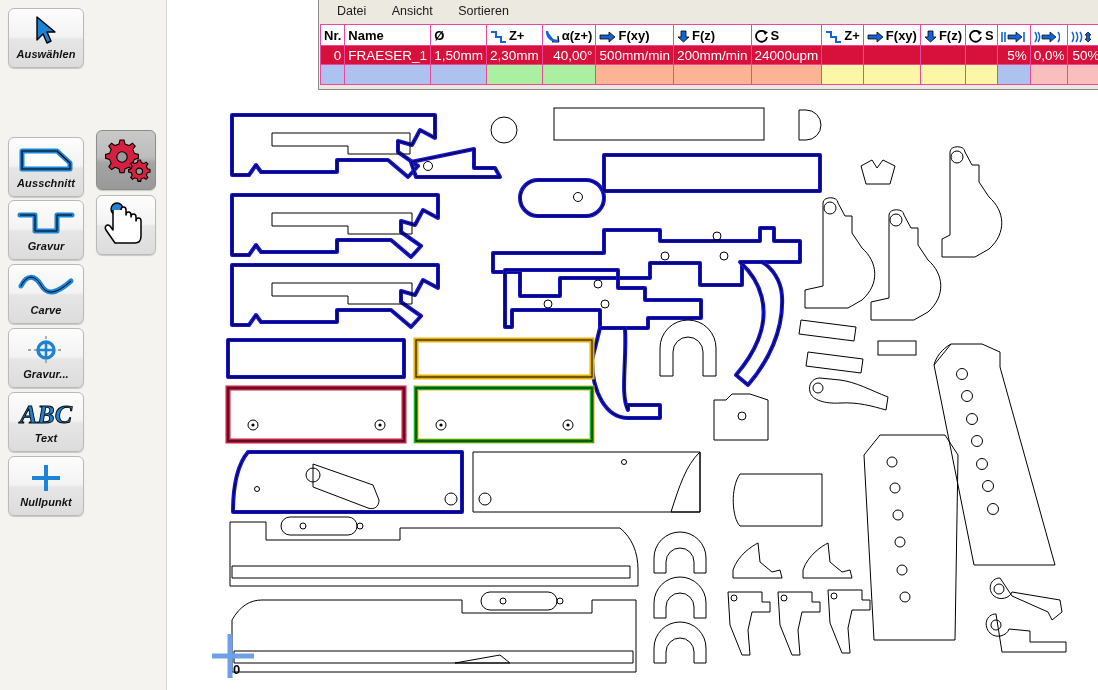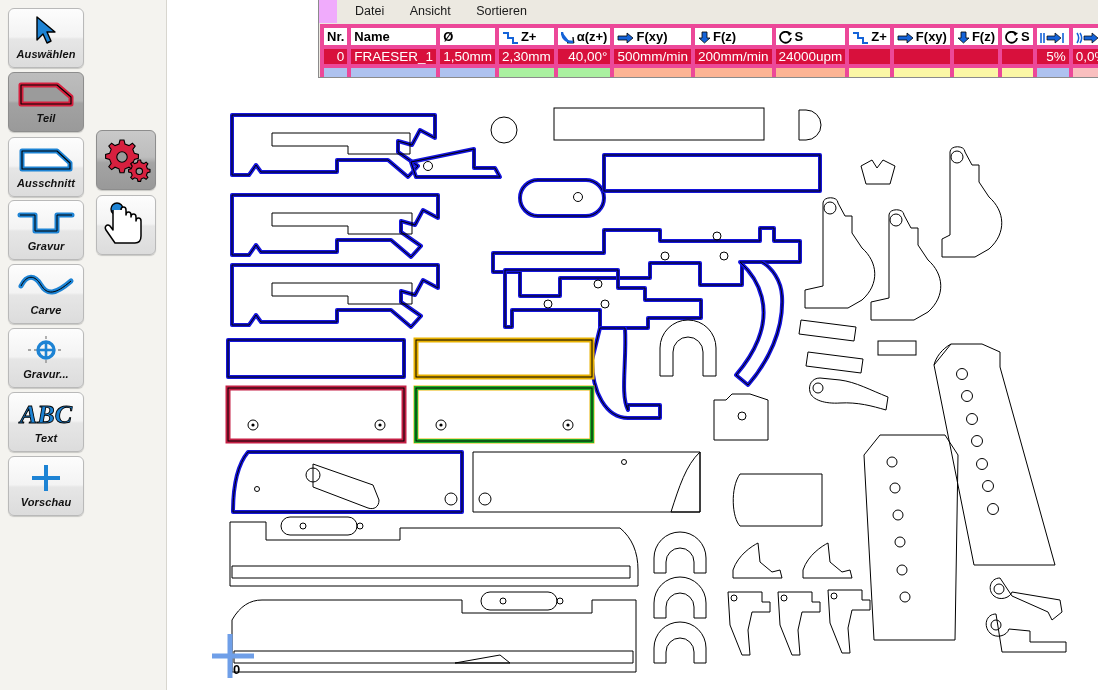--- a/index.html
+++ b/index.html
@@ -44,28 +44,27 @@
     display:flex;align-items:center;justify-content:center;
     box-sizing:border-box;cursor:pointer;
   }
   .aux-btn.dark{
     background:linear-gradient(to bottom,#c9c9c9 0%,#bdbdbd 45%,#a4a4a4 55%,#999 100%);
     border:1px solid #8d8d8d;
   }
 
   
   #toolwin{
-    position:absolute;left:318px;top:0;width:780px;height:78px;
+    position:absolute;left:318px;top:0;width:780px;height:90px;
     background:#f0abfc;
     border-left:1px solid #8b8b8b;
     border-bottom:1px solid #8b8b8b;
     box-sizing:border-box;
     z-index:6;
     overflow:hidden;
-    padding-left:18px;
   }
   #menubar{
     height:23px;line-height:23px;padding-left:18px;
     background:#ece9e1;
     font-size:12.5px;color:#1a1a1a;
     white-space:nowrap;
   }
   .menu-item{display:inline-block;margin-right:22px;cursor:pointer;}
 
   #gridwrap{
@@ -74,21 +73,21 @@
     padding:1px 0 0 1px;
     box-sizing:border-box;
   }
   table.tools{
     border-collapse:collapse;
     table-layout:fixed;
     font-size:12.5px;
     background:#fff;
   }
   table.tools th,table.tools td{
-    border:4px solid #ec4899;
+    border:1px solid #ec4899;
     padding:0 3px;height:19px;
     box-sizing:border-box;
     white-space:nowrap;overflow:hidden;
     font-weight:normal;
   }
   table.tools th{
     background:#ffffff;color:#000;font-weight:bold;
     text-align:left;font-size:13px;height:21px;
   }
   table.tools th .hicon{vertical-align:-3px;margin-right:2px;}
@@ -333,29 +332,20 @@
 
   <div class="tool-btn" style="top:8px">
     <div class="tool-ico">
       <svg width="26" height="30" viewBox="0 0 26 30">
           <path d="M4,2 L4,25 L10,19 L14,28 L18,26 L14,17 L22,17 Z" fill="#1d83d4" stroke="#000" stroke-width="1.4" stroke-linejoin="round"></path>
         </svg>
     </div>
     <div class="tool-lbl">Auswählen</div>
   </div>
 
-  <div class="tool-btn selected" style="top:72px">
-    <div class="tool-ico">
-      <svg width="58" height="30" viewBox="0 0 58 30">
-          <path d="M4,6 L40,6 L54,18 L54,25 L4,25 Z" fill="#9b9b9b" stroke="#d7203f" stroke-width="5" stroke-linejoin="round"></path>
-          <path d="M4,6 L40,6 L54,18 L54,25 L4,25 Z" fill="none" stroke="#000" stroke-width="1.1" stroke-linejoin="round"></path>
-        </svg>
-    </div>
-    <div class="tool-lbl">Teil</div>
-  </div>
 
   <div class="tool-btn" style="top:137px">
     <div class="tool-ico">
       <svg width="58" height="30" viewBox="0 0 58 30">
           <path d="M5,7 L40,7 L53,19 L53,25 L5,25 Z" fill="#fff" stroke="#1d83d4" stroke-width="5" stroke-linejoin="round"></path>
           <path d="M5,7 L40,7 L53,19 L53,25 L5,25 Z" fill="none" stroke="#000" stroke-width="1.1" stroke-linejoin="round"></path>
         </svg>
     </div>
     <div class="tool-lbl">Ausschnitt</div>
   </div>
@@ -402,21 +392,21 @@
     <div class="tool-lbl">Text</div>
   </div>
 
   <div class="tool-btn" style="top:456px">
     <div class="tool-ico">
       <svg width="40" height="30" viewBox="0 0 40 30">
           <line x1="20" y1="2" x2="20" y2="28" stroke="#1d83d4" stroke-width="4"></line>
           <line x1="6" y1="15" x2="34" y2="15" stroke="#1d83d4" stroke-width="4"></line>
         </svg>
     </div>
-    <div class="tool-lbl">Vorschau</div>
+    <div class="tool-lbl">Nullpunkt</div>
   </div>
 
 
   <div class="aux-btn dark" style="top:130px">
     <div>
       <svg width="50" height="46" viewBox="0 0 50 46">
         <g fill="#d7203f" stroke="#000" stroke-width="1.1">
           <path d="M19,4 l4,0 l1,4 l4,1.6 l3.4,-2.4 l2.8,2.8 l-2.4,3.4 l1.6,4 l4,1 l0,4 l-4,1 l-1.6,4 l2.4,3.4 l-2.8,2.8 l-3.4,-2.4 l-4,1.6 l-1,4 l-4,0 l-1,-4 l-4,-1.6 l-3.4,2.4 l-2.8,-2.8 l2.4,-3.4 l-1.6,-4 l-4,-1 l0,-4 l4,-1 l1.6,-4 l-2.4,-3.4 l2.8,-2.8 l3.4,2.4 l4,-1.6 Z"></path>
           <circle cx="21" cy="21" r="5.2" fill="#9a9a9a"></circle>
           <path d="M37,24 l2.6,0 l0.7,2.6 l2.6,1 l2.2,-1.5 l1.8,1.8 l-1.5,2.2 l1,2.6 l2.6,0.7 l0,2.6 l-2.6,0.7 l-1,2.6 l1.5,2.2 l-1.8,1.8 l-2.2,-1.5 l-2.6,1 l-0.7,2.6 l-2.6,0 l-0.7,-2.6 l-2.6,-1 l-2.2,1.5 l-1.8,-1.8 l1.5,-2.2 l-1,-2.6 l-2.6,-0.7 l0,-2.6 l2.6,-0.7 l1,-2.6 l-1.5,-2.2 l1.8,-1.8 l2.2,1.5 l2.6,-1 Z"></path>

